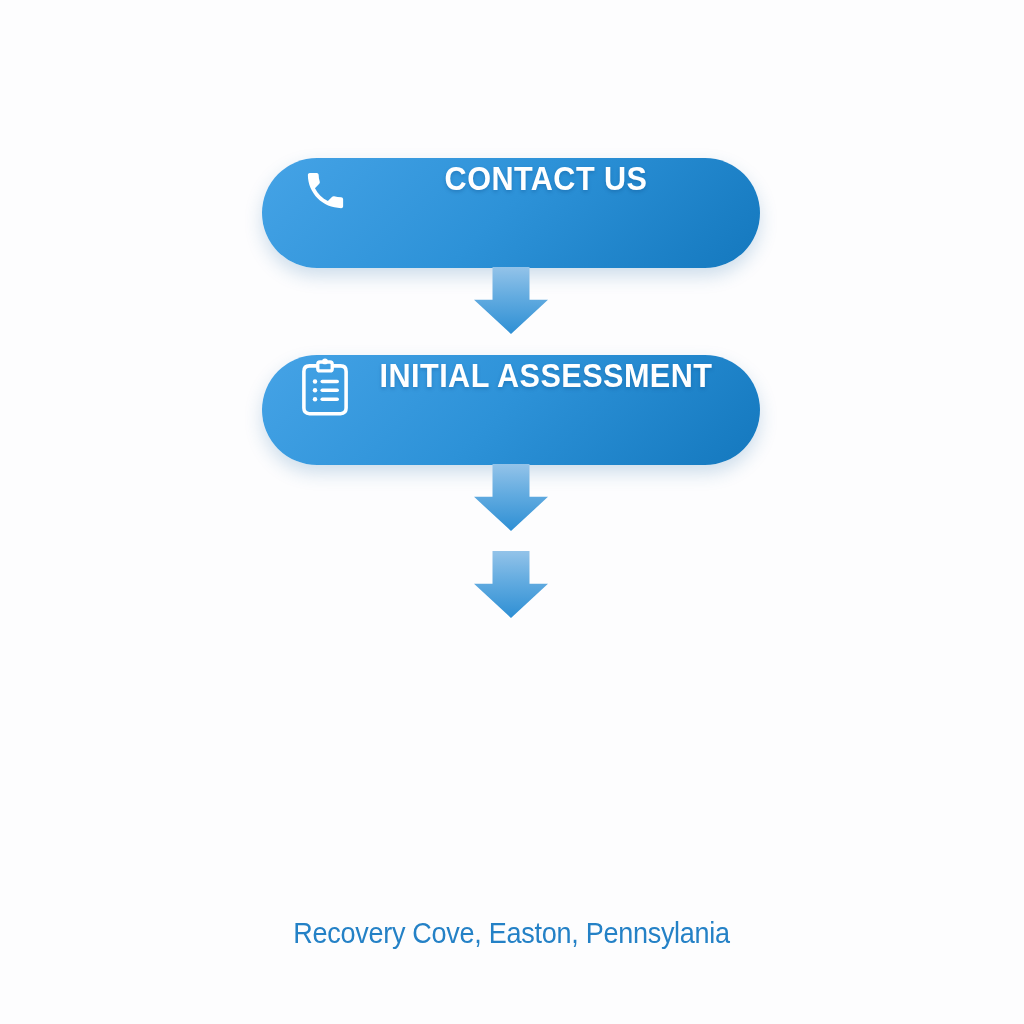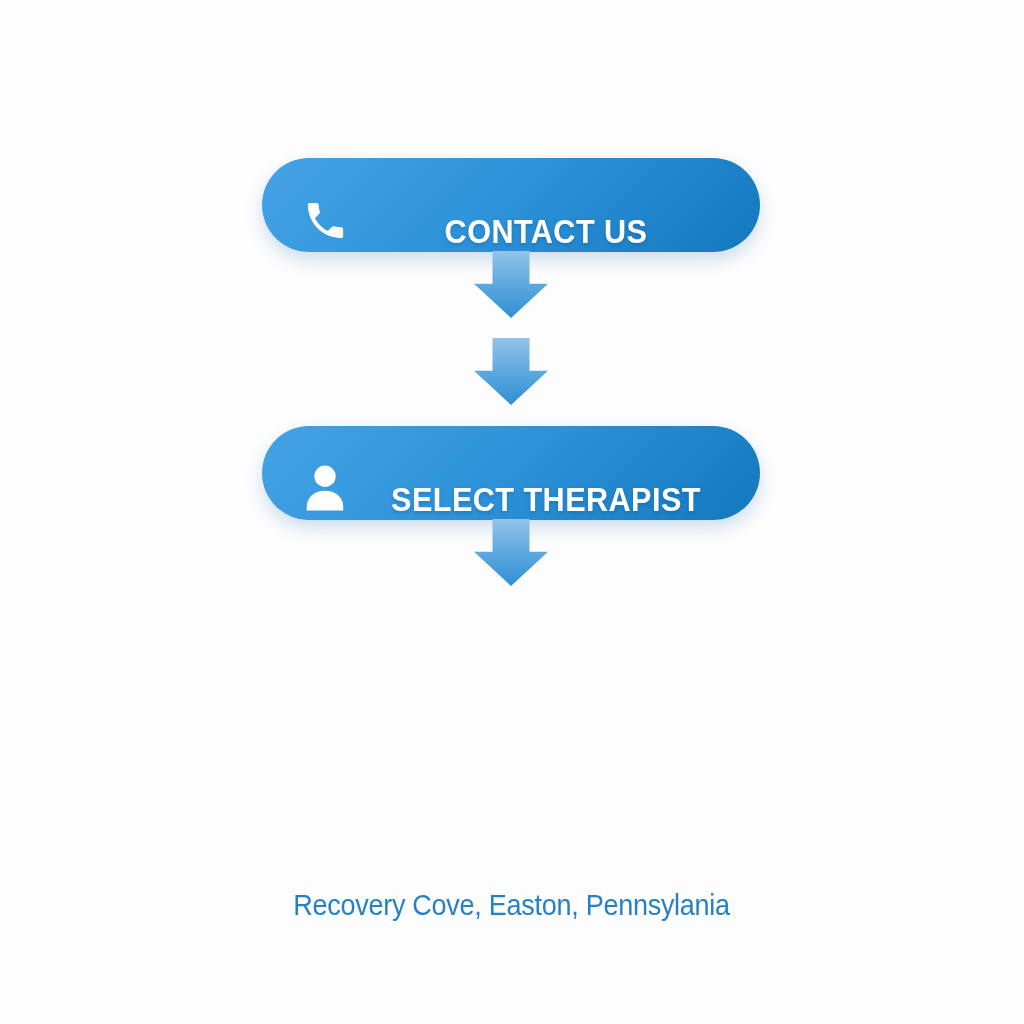--- a/index.html
+++ b/index.html
@@ -18,28 +18,28 @@
     position: absolute;
     left: 262px;
     top: 158px;
     width: 498px;
     display: flex;
     flex-direction: column;
     align-items: center;
   }
   .step {
     width: 498px;
-    height: 94px;
+    height: 110px;
     border-radius: 55px;
     background: linear-gradient(135deg,
       var(--pill-gradient-start, #45a3e6) 0%,
       var(--pill-gradient-mid, #2d92d8) 48%,
       var(--pill-gradient-end, #1478be) 100%);
     display: flex;
-    align-items: flex-end;
+    align-items: flex-start;
     box-shadow: 0 8px 18px rgba(35, 110, 170, 0.22);
     flex: 0 0 auto;
   }
   .icon-box {
     width: 58px;
     height: 64px;
     margin-left: 34px;
     display: flex;
     align-items: center;
     justify-content: center;
@@ -71,21 +71,21 @@
     margin-top: -1px;
     background: linear-gradient(180deg,
       var(--arrow-light, #93c3e9) 0%,
       #62abe0 45%,
       var(--arrow-dark, #2e8fd4) 100%);
     clip-path: polygon(25% 0, 75% 0, 75% 49%, 100% 49%, 50% 100%, 0 49%, 25% 49%);
   }
   .footer {
     position: absolute;
     left: 0;
-    top: 888px;
+    top: 916px;
     width: 1024px;
     text-align: center;
   }
   .footer-text {
     display: inline-block;
     color: var(--footer-text, #2481c6);
     font-size: 30px;
     letter-spacing: -0.3px;
     transform: scaleX(0.90);
   }
@@ -102,34 +102,41 @@
         <path fill="#ffffff" d="M6.62 10.79c1.44 2.83 3.76 5.14 6.59 6.59l2.2-2.2c.27-.27.67-.36 1.02-.24 1.12.37 2.33.57 3.57.57.55 0 1 .45 1 1V20c0 .55-.45 1-1 1-9.39 0-17-7.61-17-17 0-.55.45-1 1-1h3.5c.55 0 1 .45 1 1 0 1.25.2 2.45.57 3.57.11.35.03.74-.25 1.02l-2.2 2.2z"></path>
       </svg>
     </span>
     <span class="step-label">CONTACT US</span>
   </div>
 
   <div class="arrow-wrap">
       <div class="arrow"></div>
     </div>
 
+  <div class="step">
+    <span class="icon-box">
+      <svg viewBox="0 0 44 54" width="50" height="60" aria-hidden="true">
+        <path d="M29 8 H36 c3.3 0 5 1.7 5 5 V46 c0 3.3 -1.7 5 -5 5 H8 c-3.3 0 -5 -1.7 -5 -5 V13 c0 -3.3 1.7 -5 5 -5 H15" fill="none" stroke="#ffffff" stroke-width="3.2" stroke-linecap="round"></path>
+        <rect x="15.5" y="4.5" width="13" height="8" rx="2" fill="none" stroke="#ffffff" stroke-width="3"></rect>
+        <circle cx="22" cy="4" r="2.6" fill="#ffffff"></circle>
+        <circle cx="13" cy="22" r="2" fill="#ffffff"></circle>
+        <circle cx="13" cy="30" r="2" fill="#ffffff"></circle>
+        <circle cx="13" cy="38" r="2" fill="#ffffff"></circle>
+        <line x1="19.5" y1="22" x2="33" y2="22" stroke="#ffffff" stroke-width="3.2" stroke-linecap="round"></line>
+        <line x1="19.5" y1="30" x2="33" y2="30" stroke="#ffffff" stroke-width="3.2" stroke-linecap="round"></line>
+        <line x1="19.5" y1="38" x2="33" y2="38" stroke="#ffffff" stroke-width="3.2" stroke-linecap="round"></line>
+      </svg>
+    </span>
+    <span class="step-label">INITIAL ASSESSMENT</span>
+  </div>
 
   <div class="arrow-wrap">
       <div class="arrow"></div>
     </div>
 
-  <div class="step">
-    <span class="icon-box">
-      <svg viewBox="0 0 48 48" width="54" height="54" aria-hidden="true">
-        <circle cx="24" cy="13.5" r="9.5" fill="#ffffff"></circle>
-        <path d="M24 26.5c-10.2 0-16.2 6.9-16.2 13.7V44h32.4v-3.8C40.2 33.4 34.2 26.5 24 26.5z" fill="#ffffff"></path>
-      </svg>
-    </span>
-    <span class="step-label">SELECT THERAPIST</span>
-  </div>
 
   <div class="arrow-wrap">
       <div class="arrow"></div>
     </div>
 
 
 </div>
 
 <div class="footer">
   <span class="footer-text">Recovery Cove, Easton, Pennsylania</span>

